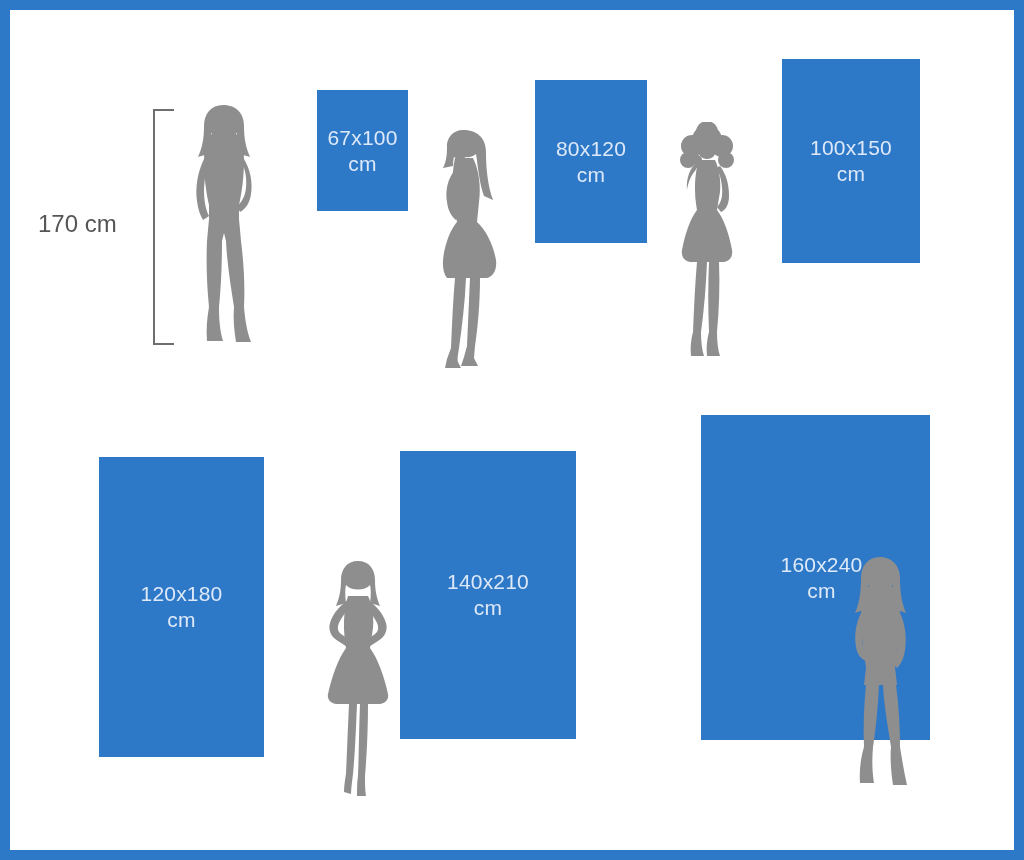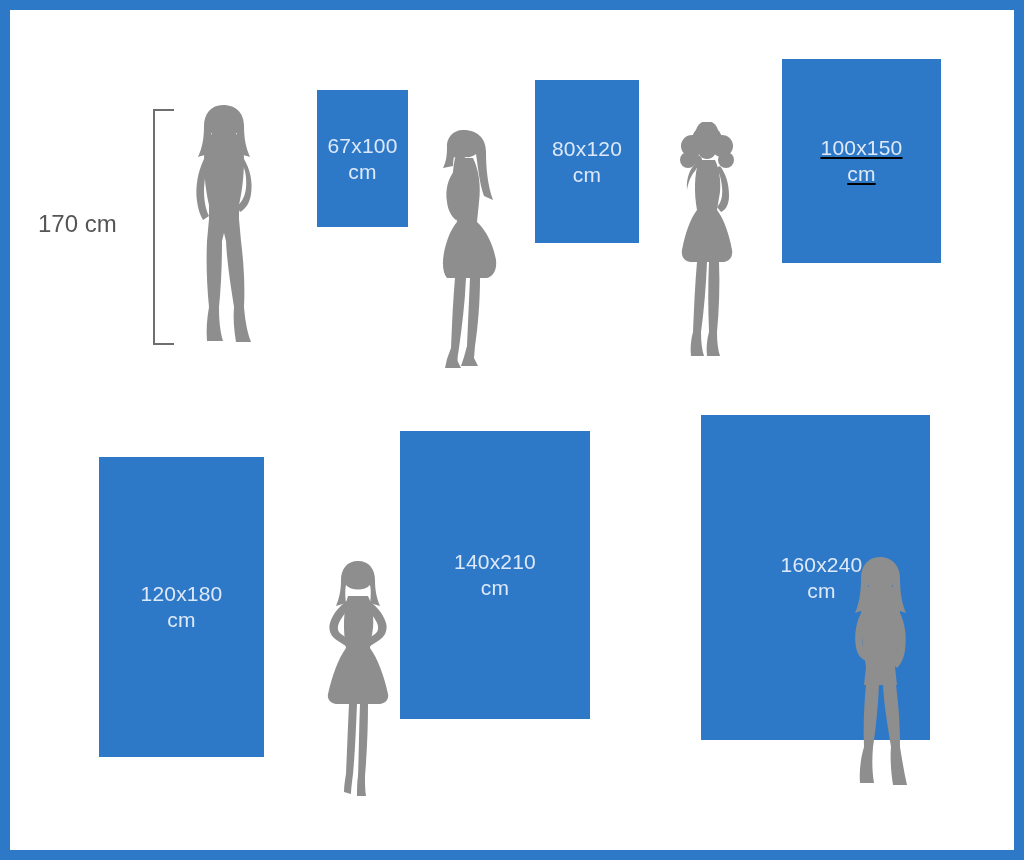--- a/index.html
+++ b/index.html
@@ -27,25 +27,25 @@
     display:flex;flex-direction:column;
     align-items:center;justify-content:center;
     z-index:1;
   }
   .size-label{
     color:var(--label-on-blue);
     font-size:21px;line-height:26px;
     text-align:center;letter-spacing:.2px;
     display:flex;flex-direction:column;
   }
-  .box-67x100 {left:307px;top:80px; width:91px; height:137px;}
-  .box-80x120 {left:525px;top:70px; width:104px;height:163px;}
-  .box-100x150{left:772px;top:49px; width:159px;height:204px;text-decoration:underline;}
+  .box-67x100 {left:307px;top:80px; width:91px; height:121px;}
+  .box-80x120 {left:525px;top:70px; width:112px;height:163px;}
+  .box-100x150{left:772px;top:49px; width:138px;height:204px;}
   .box-120x180{left:89px; top:447px;width:165px;height:300px;}
-  .box-140x210{left:390px;top:421px;width:190px;height:288px;justify-content:center;}
+  .box-140x210{left:390px;top:441px;width:176px;height:288px;justify-content:center;}
   .box-160x240{left:691px;top:405px;width:217px;height:325px;padding-left:12px;}
   
   .measure-line{
     position:absolute;left:143px;top:99px;
     width:19px;height:236px;
     border-left:2px solid var(--measure-line);
   }
   .measure-line::before,.measure-line::after{
     content:"";position:absolute;left:-2px;width:21px;height:2px;
     background:var(--measure-line);

